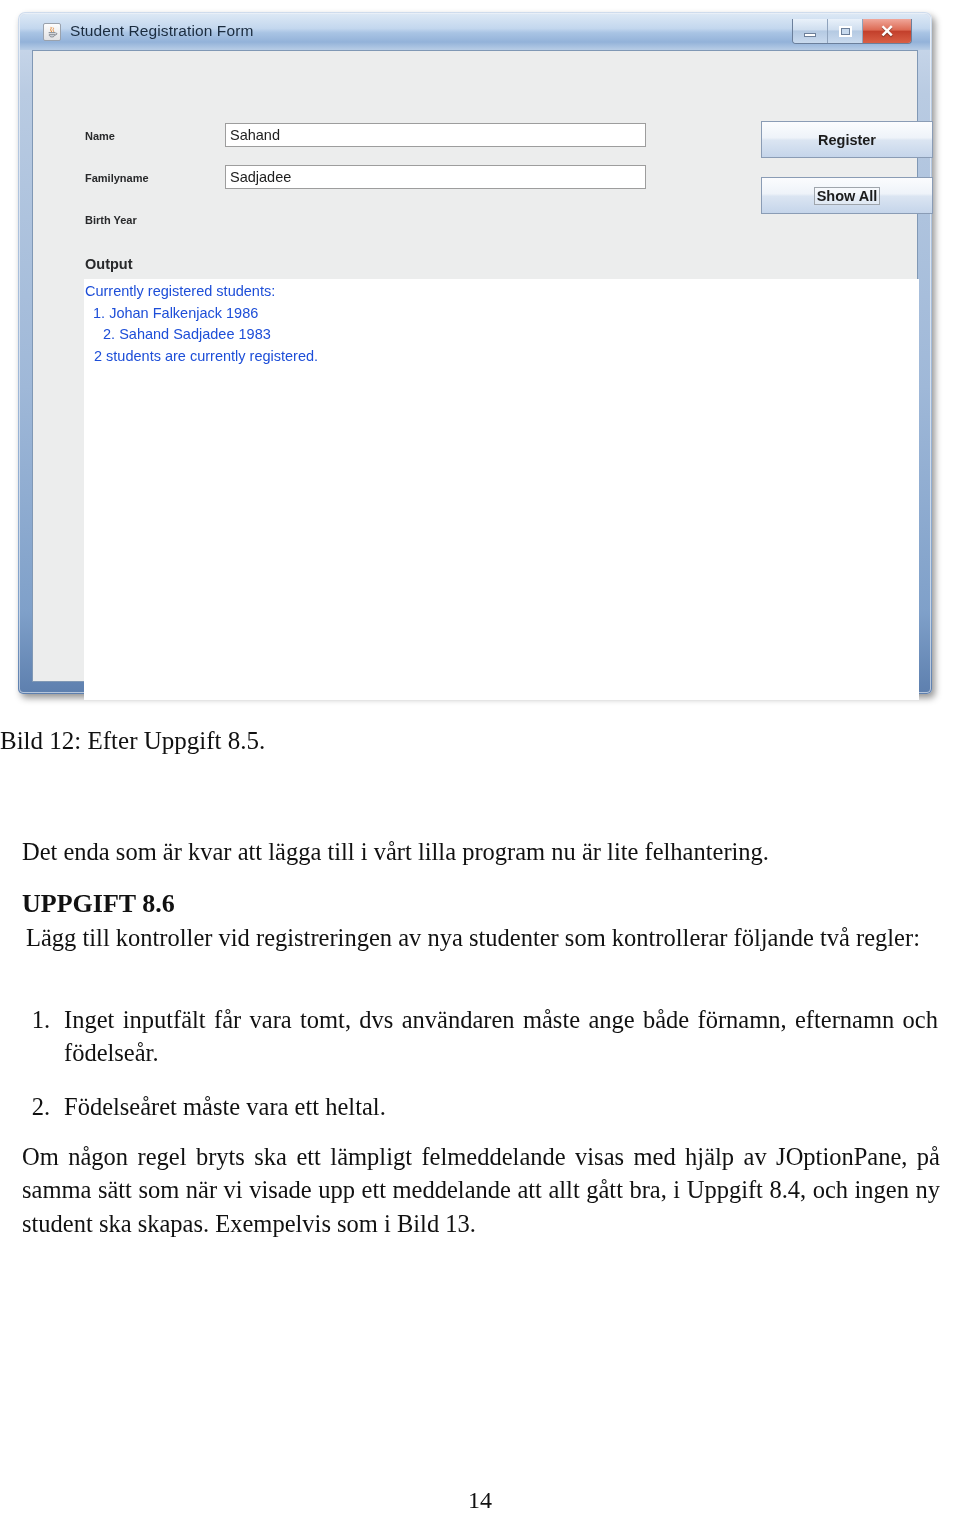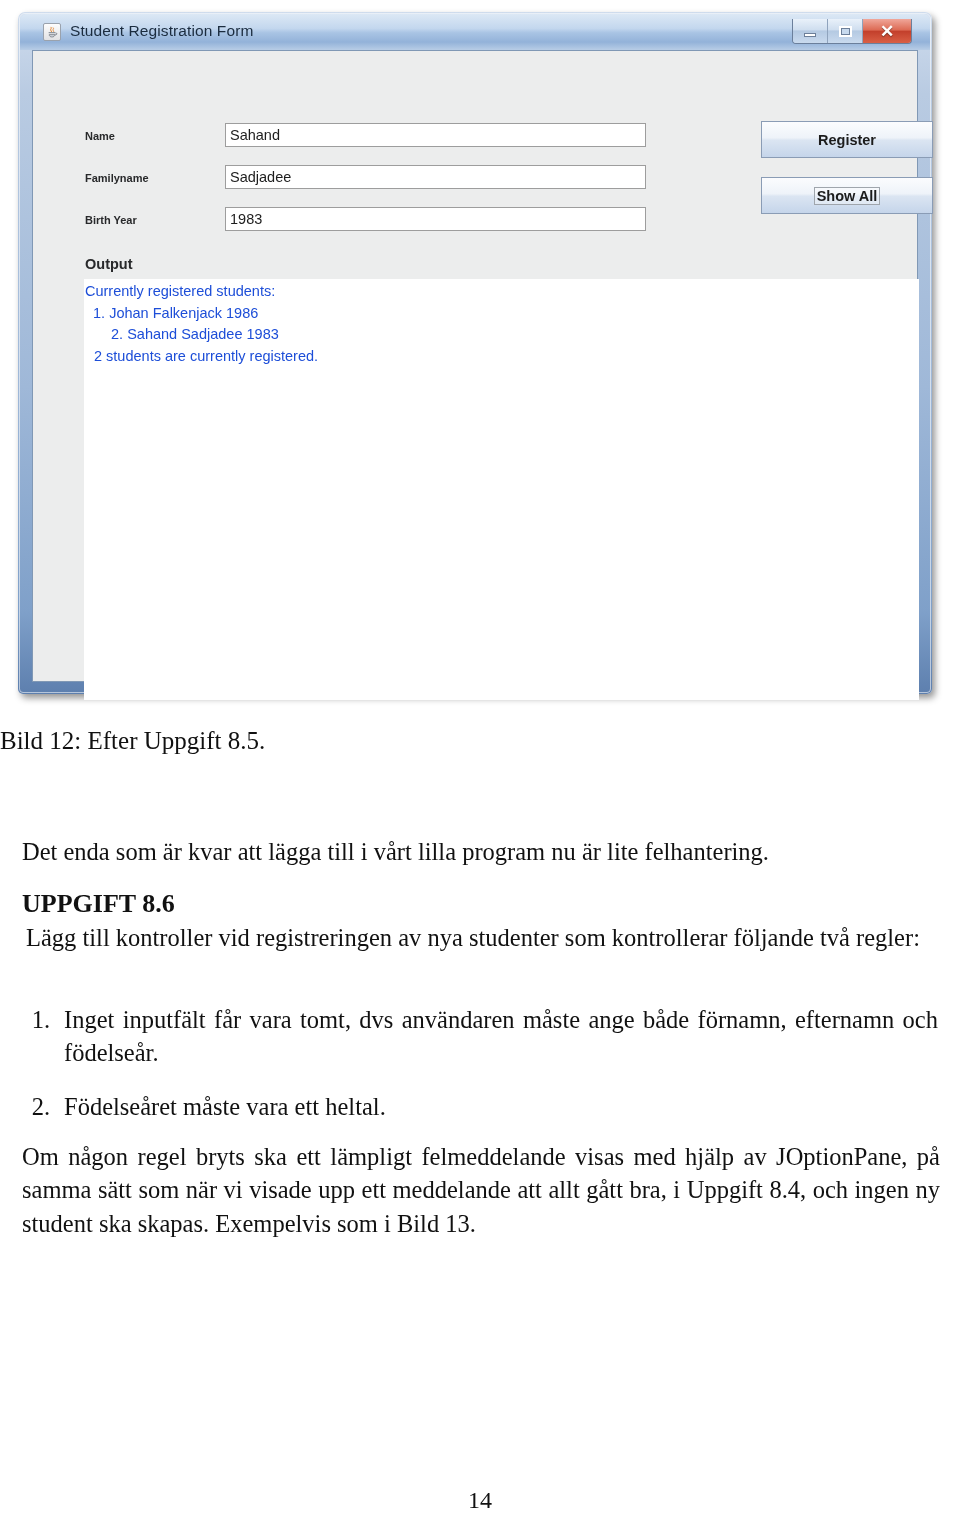--- a/index.html
+++ b/index.html
@@ -294,35 +294,34 @@
     </div>
 
     <div class="client">
 
       <div class="field-label" style="left:52px; top:79px;">Name</div>
       <div class="field-label" style="left:52px; top:121px;">Familyname</div>
       <div class="field-label" style="left:52px; top:163px;">Birth Year</div>
 
       <div class="txt-field" style="left:192px; top:72px; width:421px; height:24px;">Sahand</div>
       <div class="txt-field" style="left:192px; top:114px; width:421px; height:24px;">Sadjadee</div>
-      <div class="txt-field" style="left:192px; top:156px; width:421px; height:24px;">1983</div>
 
       <div class="jbtn" style="left:728px; top:70px; width:172px; height:37px;text-align:center;">
         <span>Register</span>
       </div>
       <div class="jbtn" style="left:728px; top:126px; width:172px; height:37px;">
         <span class="focus-ring">Show All</span>
       </div>
 
       <div class="output-label" style="left:52px; top:205px;">Output</div>
 
       <div class="output-pane" style="left:51px; top:228px; width:835px; height:421px;">
         <div class="output-line" style="padding-left:1px; padding-top:2px;">Currently registered students:</div>
         <div class="output-line" style="padding-left:1px;">  1. Johan Falkenjack 1986</div>
-        <div class="output-line" style="padding-left:19px;">  2. Sahand Sadjadee 1983</div>
+        <div class="output-line" style="padding-left:11px;">  2. Sahand Sadjadee 1983</div>
         <div class="output-line" style="padding-left:10px;">2 students are currently registered.</div>
       </div>
 
     </div>
   </div>
 </div>
 
 <div class="caption">Bild 12: Efter Uppgift 8.5.</div>
 
 <div class="doc justify" style="top:835px;">Det enda som är kvar att lägga till i vårt lilla program nu är lite felhantering.</div>

